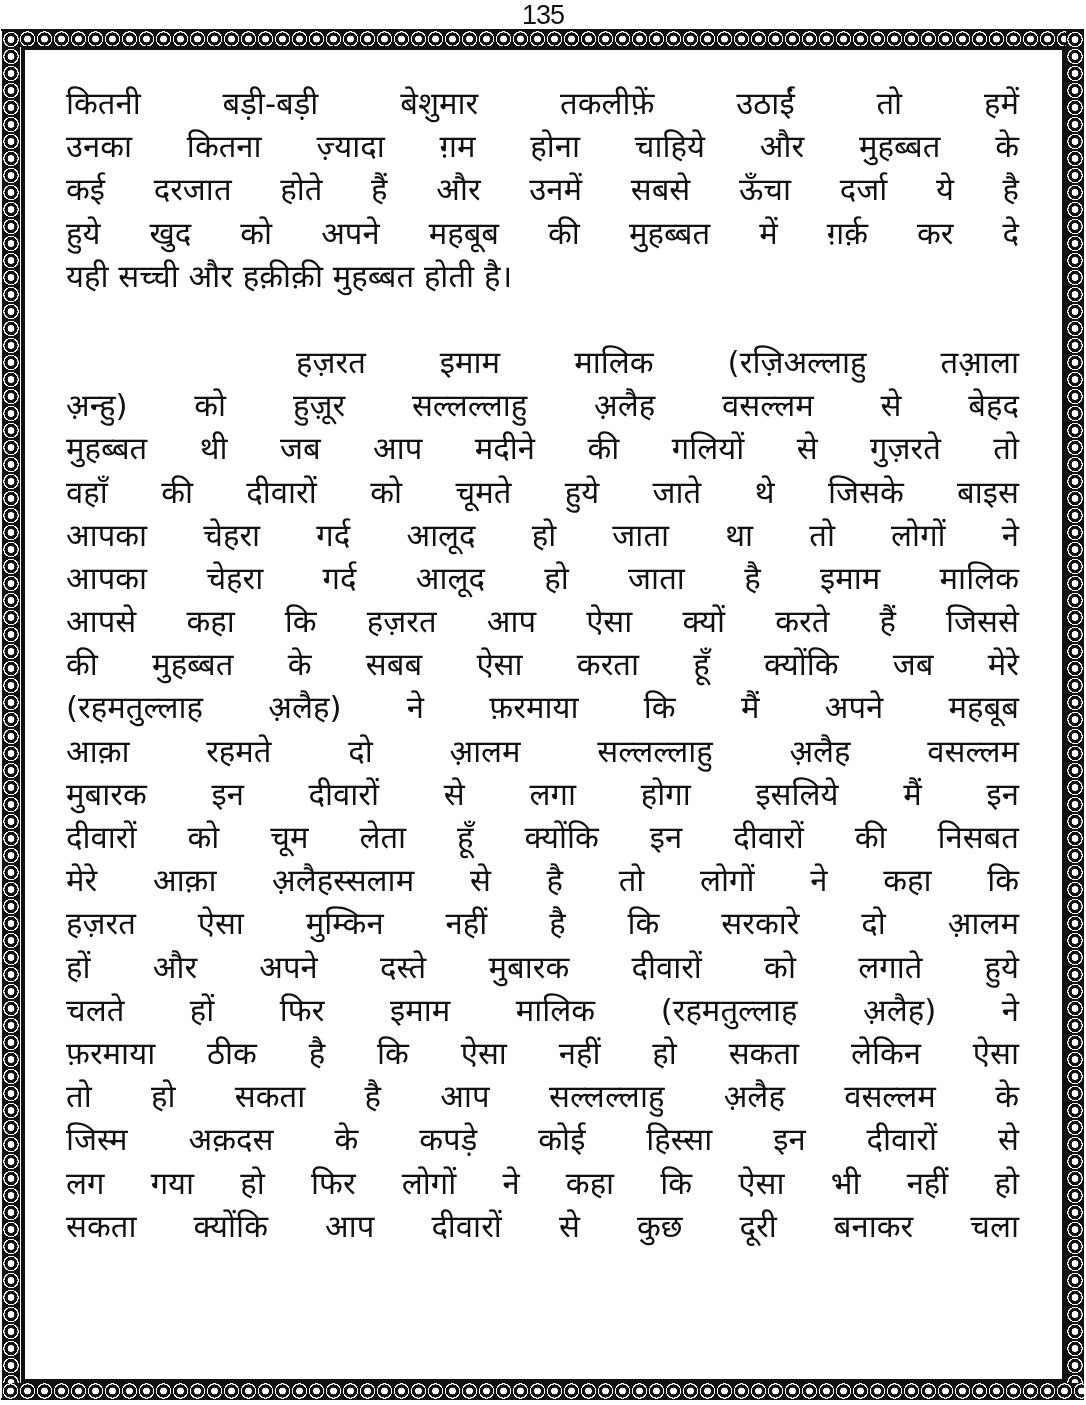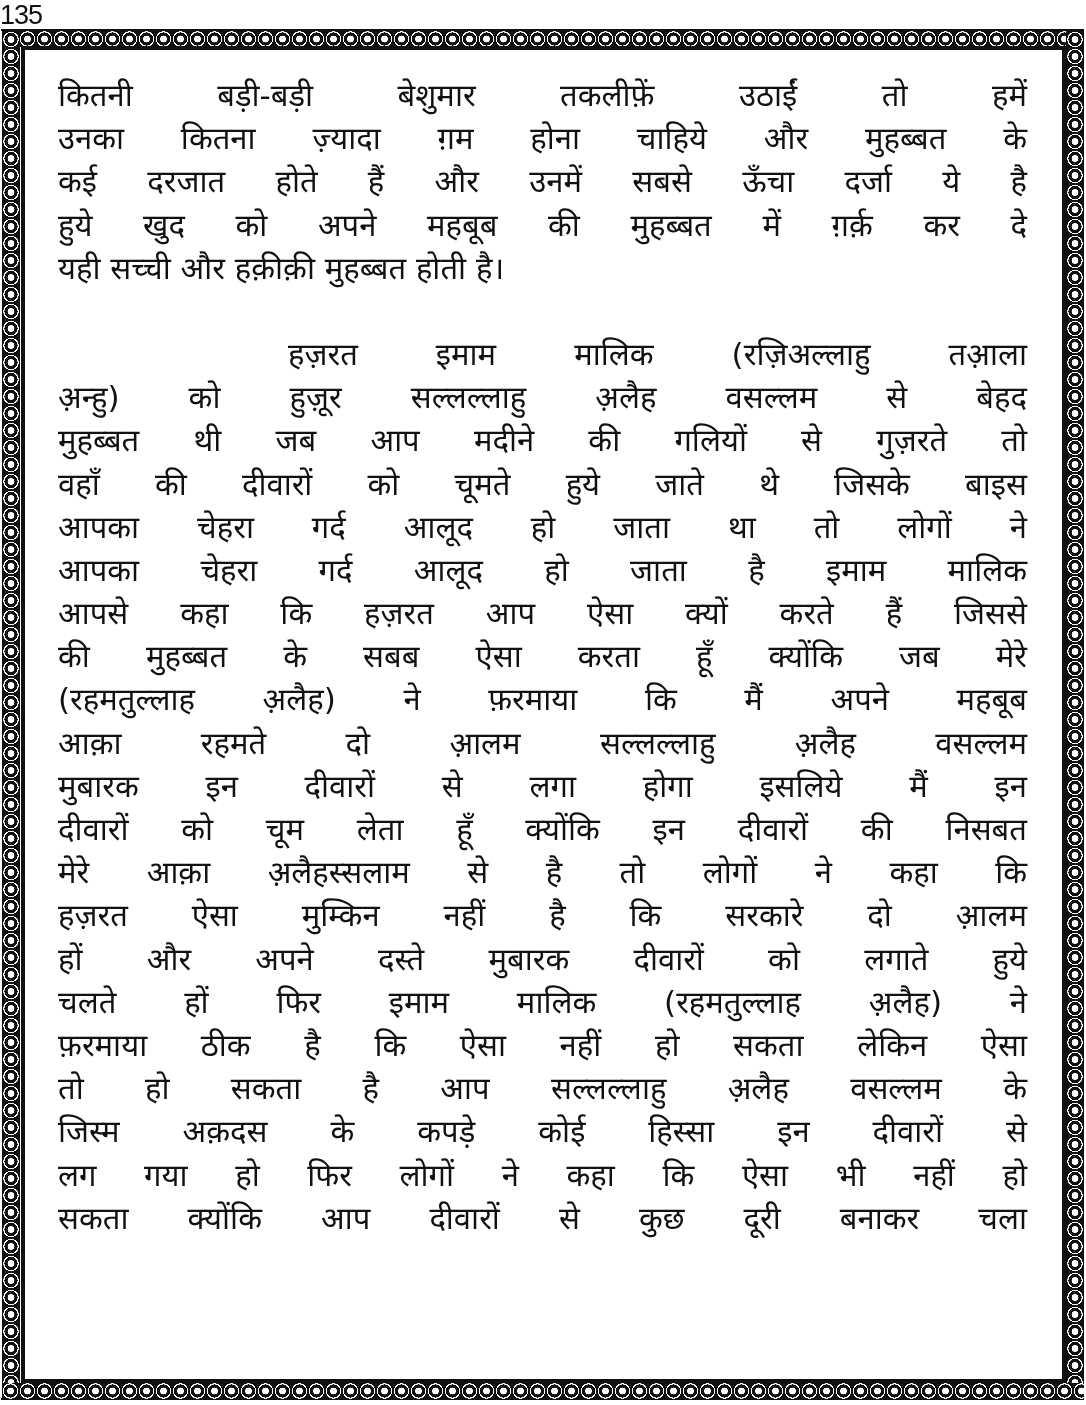--- a/index.html
+++ b/index.html
@@ -1,20 +1,20 @@
 <!DOCTYPE html>
 <html><head>
 <meta charset="utf-8">
 <style>
   html, body { margin:0; padding:0; background:#ffffff; }
   body { width:1086px; height:1405px; position:relative; overflow:hidden;
          font-family: "DejaVu Sans", "Liberation Sans", sans-serif; color:#111; }
 
   .page-number { position:absolute; left:0; width:1086px; top:1px; height:28px;
-                 text-align:left; font-family:"Liberation Sans", sans-serif;
+                 text-align:center; font-family:"Liberation Sans", sans-serif;
                  font-size:27px; line-height:28px; color:#111; letter-spacing:-1px; }
 
   
   .frame-outer { position:absolute; left:1px; top:29px; width:1083px; height:1371px;
                  border-top:2px solid #111; border-bottom:2px solid #111; box-sizing:border-box; }
   .band { position:absolute; background-color:#111; }
   .band.h { height:16px;
             background-image: radial-gradient(circle at 50% 50%, #fff 0 3.2px, transparent 3.6px),
                               radial-gradient(circle at 50% 50%, #111 0 6.5px, #fff 6.6px 7.6px, #111 7.8px);
             background-size:17px 16px; }
@@ -24,21 +24,21 @@
             background-size:18px 17px; }
   .band-top { left:2px; top:31px; width:1082px; }
   .band-bottom { left:2px; top:1383px; width:1082px; }
   .band-left { left:2px; top:31px; height:1368px; }
   .band-right { left:1066px; top:31px; height:1368px; }
 
   .inner-frame { position:absolute; left:21px; top:46px; width:1045px; height:1337px;
                  border:4px solid #111; box-sizing:border-box; background:#fff; }
 
   .content { position:absolute; left:50px; top:66px; width:985px; }
-  .para { margin:8px; }
+  .para { margin:16px; }
   .para + .para { margin-top:43px; }
   .line { display:block; font-size:31px; line-height:43.2px; height:43.2px;
           text-align:justify; text-align-last:justify; white-space:nowrap; overflow:visible; }
   .line.last { text-align:center; text-align-last:left; }
   .line.indent { padding-left:230px; }
 </style>
 </head>
 <body>
 
 <div class="page-number">135</div>

